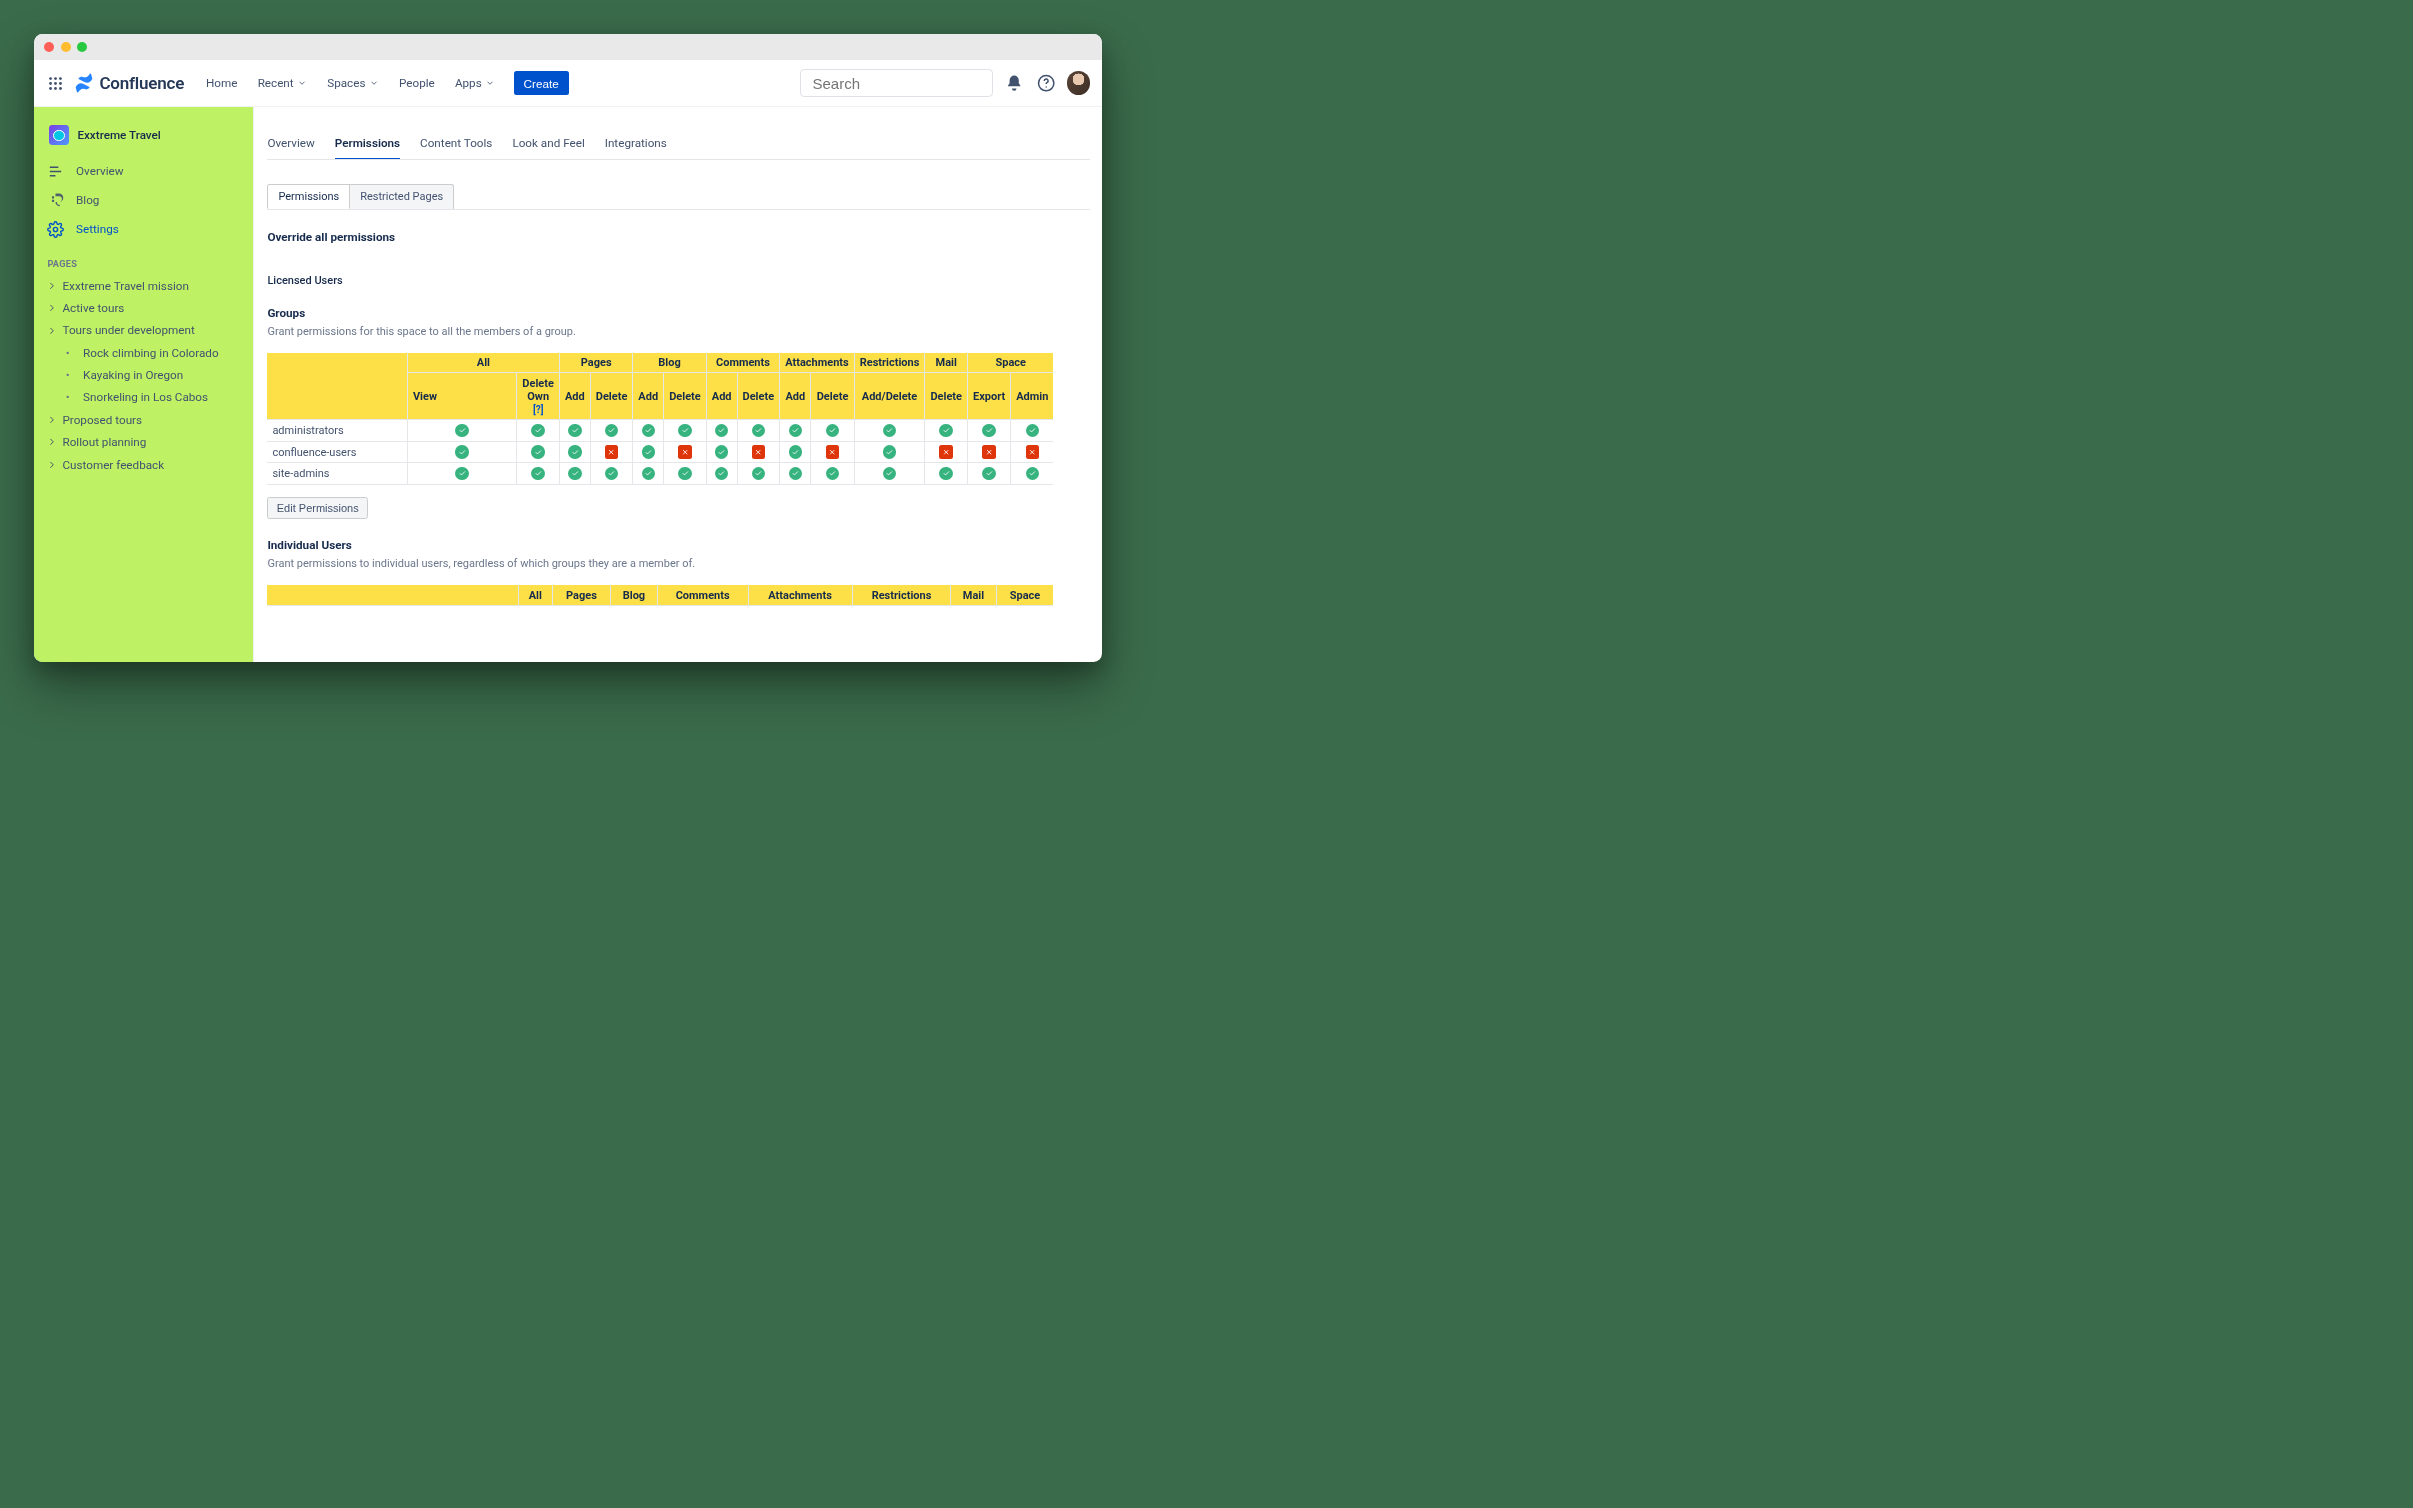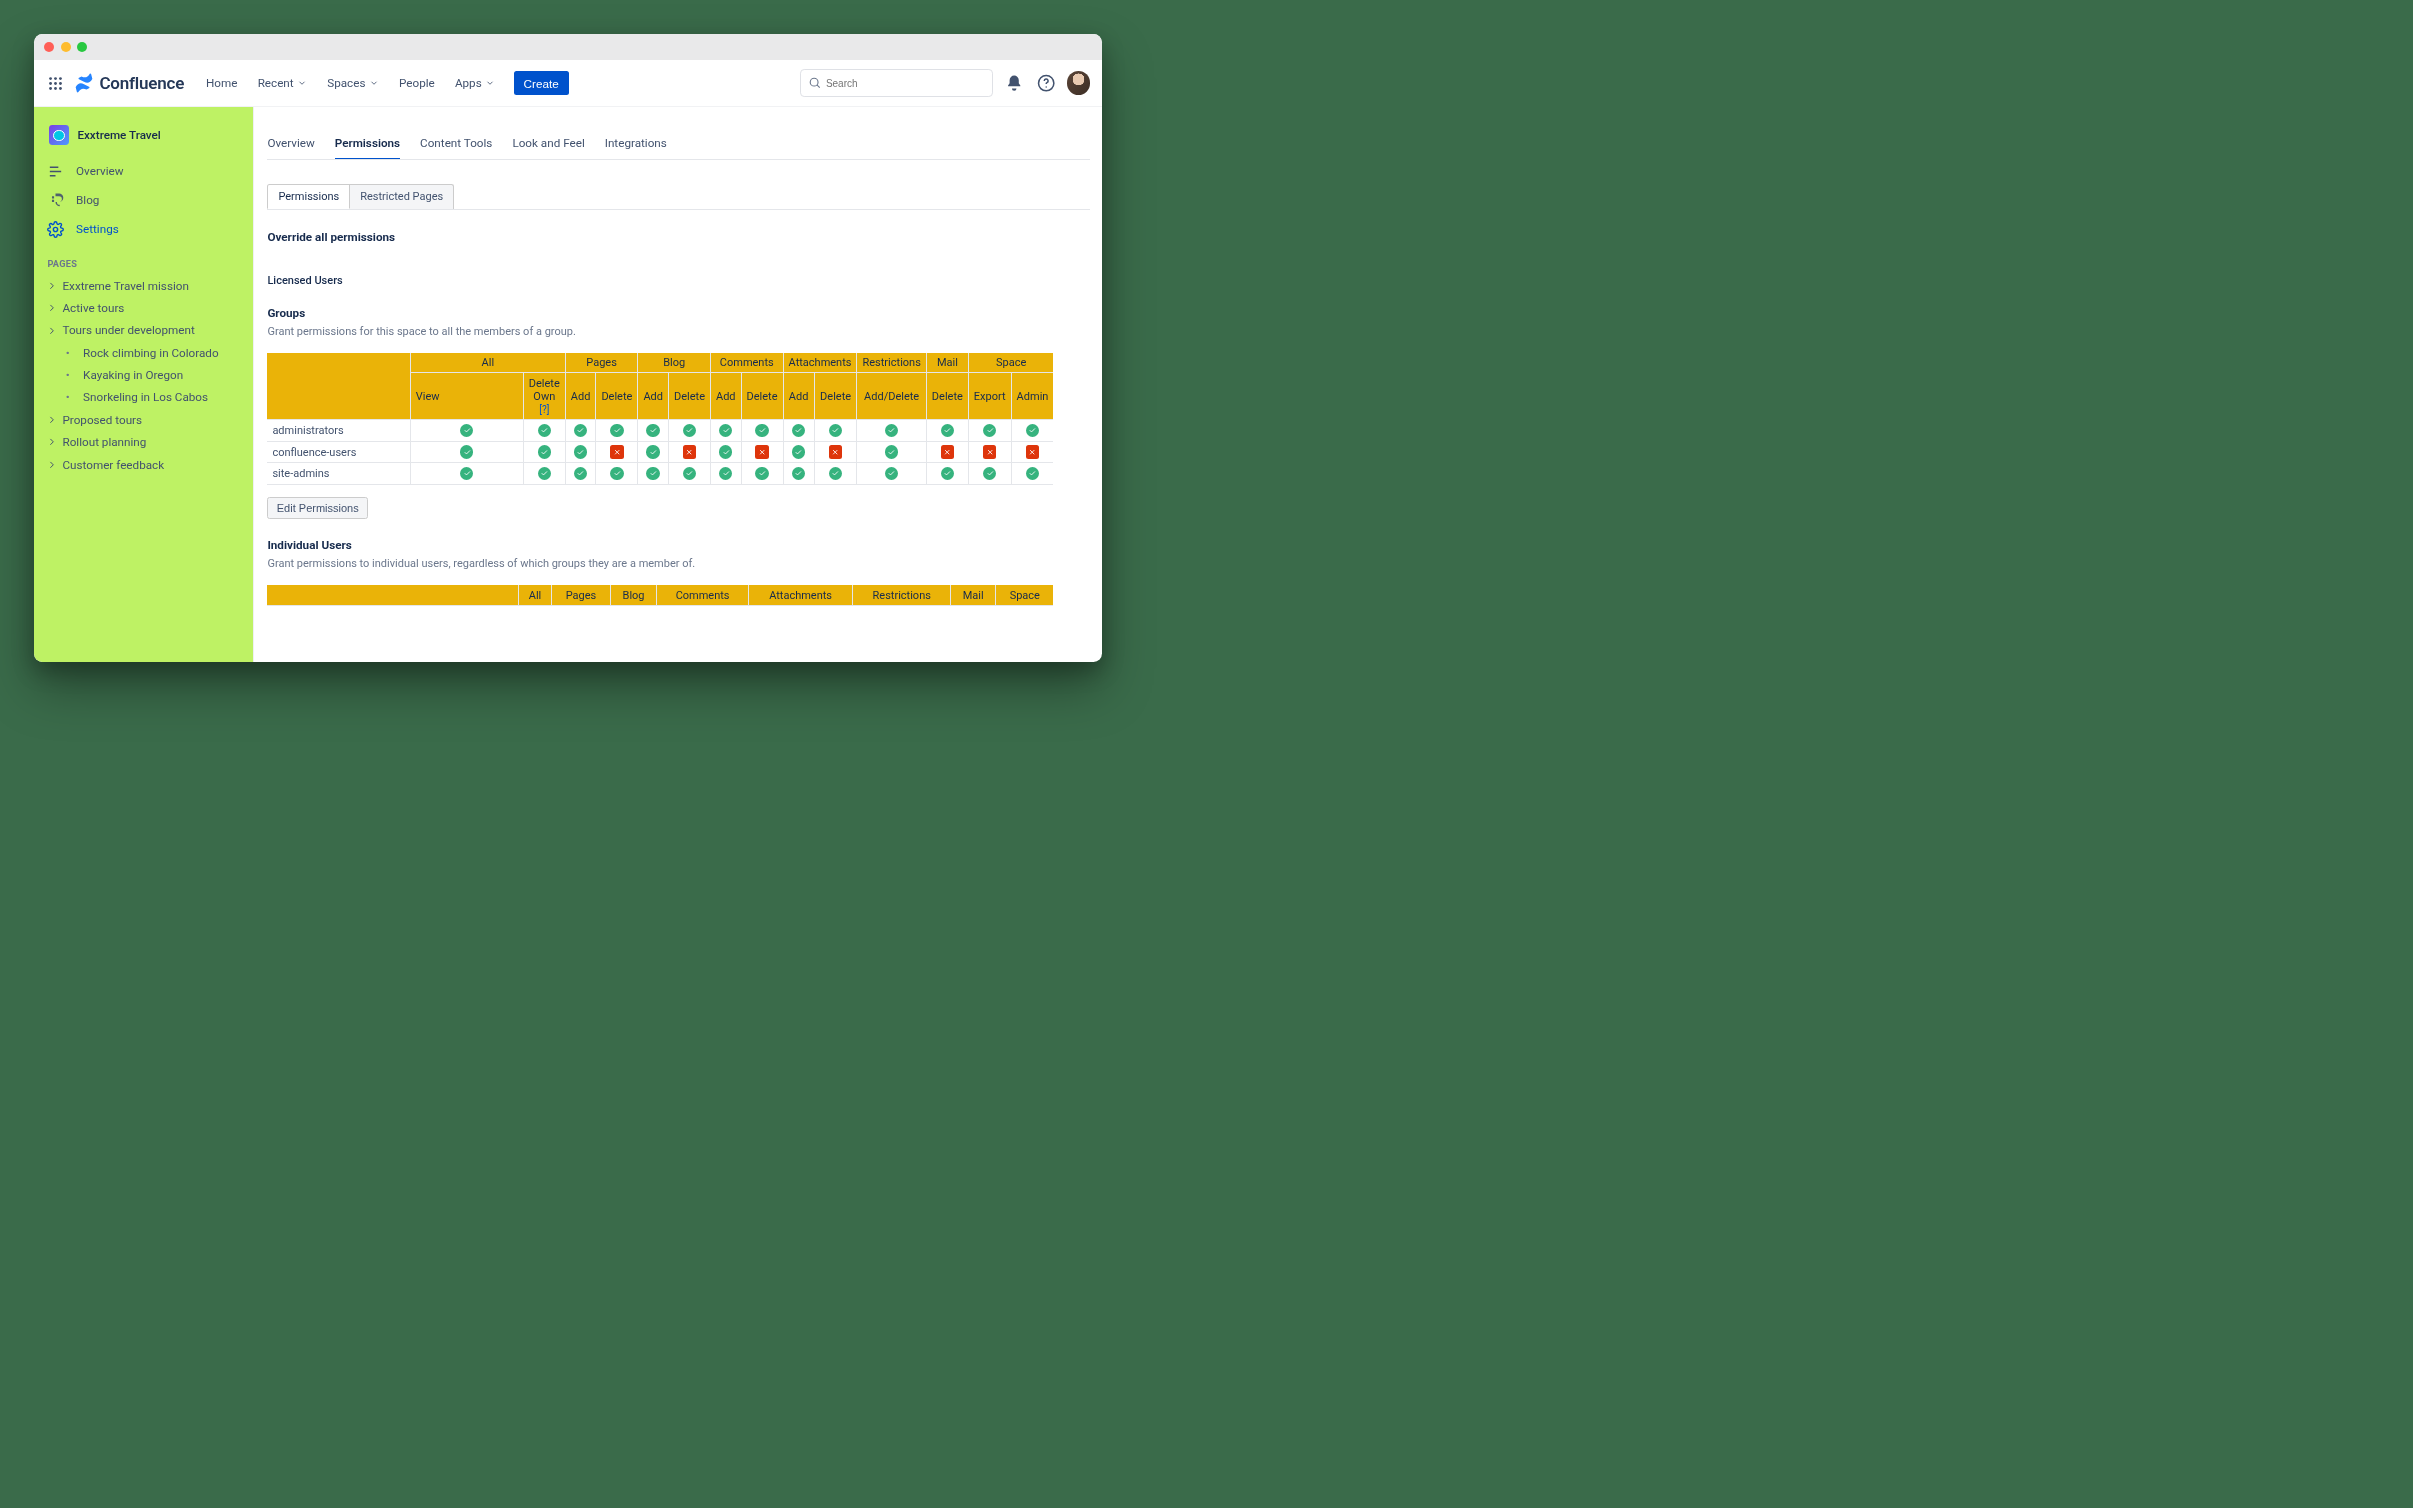--- a/index.html
+++ b/index.html
@@ -89,21 +89,21 @@
     width:193px;
     height:28.5px;
     border:1.7px solid #dfe1e6;
     border-radius:4.2px;
     display:flex;
     align-items:center;
     padding:0 6.7px;
     gap:5px;
   }
   .search-box input {
-    border:none; outline:none; flex:1; font-size:10px; color:#6b778c;
+    border:none; outline:none; flex:1; font-size:15px; color:#6b778c;
     background:transparent;
   }
   .icon-btn { width:22px;height:22px; display:flex;align-items:center;justify-content:center;color:#42526e;cursor:pointer;}
   .avatar { width:23.5px;height:23.5px;border-radius:50%;background:linear-gradient(135deg,#c9a28e,#8c6b5a);cursor:pointer; background-image: radial-gradient(circle at 50% 35%, #e8c9b0 30%, transparent 31%), linear-gradient(135deg,#5a4437,#3d2f26);}
 
   .body { flex:1; display:flex; overflow:hidden; }
 
   .sidebar {
     width:220px;
     background:#bef264;
@@ -229,21 +229,21 @@
     width:786px;
     margin-top:15px;
     font-size:11px;
   }
   table.perm th, table.perm td {
     border:0.8px solid #e4e6ea;
     padding:3.4px 5px;
     text-align:center;
     color:#42526e;
   }
-  table.perm th { font-weight:400; color:#172b4d; background:#eab308;}
+  table.perm th { font-weight:700; color:#172b4d; background:#fde047;}
   table.perm thead tr:first-child th { border-top:none;}
   table.perm th:first-child, table.perm td:first-child {
     text-align:left; border-left:none; width:251px; padding-left:5px;
   }
   table.perm tr th:last-child, table.perm tr td:last-child { border-right:none;}
   .help-link { color:#0052cc; font-size:10px; cursor:pointer;}
   .perm-icon { width:13.4px;height:13.4px;border-radius:50%;display:inline-flex;align-items:center;justify-content:center;}
   .yes { background:#36b37e; }
   .no { background:#de350b; border-radius:2.5px;}
   .perm-icon svg { width:8.4px;height:8.4px;stroke:#fff;stroke-width:2.5;fill:none;}

